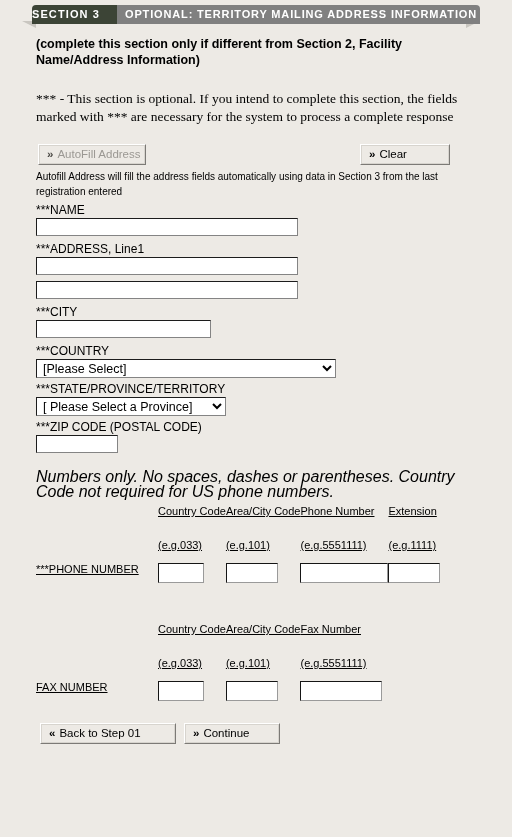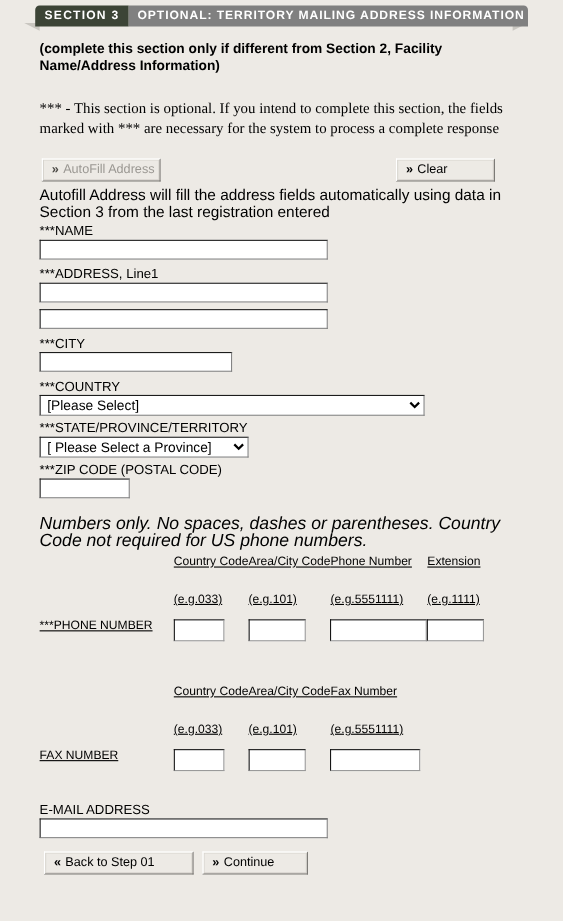--- a/index.html
+++ b/index.html
@@ -47,21 +47,20 @@
     top: 3px;
     width: 85px;
     height: 19px;
     background: #3c4436;
     border-top-left-radius: 4px;
     color: #ffffff;
     font-weight: bold;
     font-size: 11px;
     letter-spacing: 1.1px;
     line-height: 19px;
-    text-align: center;
     white-space: nowrap;
     overflow: hidden;
   }
   .tab-light {
     position: absolute;
     left: 117px;
     top: 3px;
     width: 363px;
     height: 19px;
     background: #808080;
@@ -138,21 +137,21 @@
     width: 108px;
   }
   #clear-btn {
     position: absolute;
     left: 324px;
     top: 0;
     width: 90px;
   }
 
   .autofill-desc {
-    font-size: 14px;
+    font-size: 10px;
     line-height: 14.5px;
     width: 452px;
     margin-top: 2px;
   }
 
   
   .fields {
     margin-top: 4px;
   }
   .flabel {
@@ -186,21 +185,21 @@
     font-size: 12.5px;
     height: 19px;
     background: #ffffff;
     border: 1px solid #848484;
     border-top-color: #1c1c1c;
     border-left-color: #1c1c1c;
     margin-bottom: 4px;
     padding: 0 0 0 2px;
     box-sizing: border-box;
   }
-  .w-country { width: 350px; }
+  .w-country { width: 300px; }
   .w-state   { width: 190px; }
 
   
   .phone-note {
     font-style: italic;
     font-size: 16px;
     line-height: 15px;
     width: 420px;
     margin-top: 16px;
   }
@@ -369,24 +368,20 @@
           <input class="small w-cc" type="text" value="" style=""></td>
         <td class="inprow">
           <input class="small w-ac" type="text" value="" style=""></td>
         <td class="inprow">
           <input class="small w-fx" type="text" value="" style=""></td>
       </tr>
     </tbody>
       </table>
   </div>
 
-  <div class="email-block">
-    <div class="flabel">E-MAIL ADDRESS</div>
-    <input class="txt w-email" type="text" value="" style="">
-  </div>
 
   <div class="footer">
     <div class="footer-row1">
       <button class="btn" id="back-btn"><span class="chev">«</span><span>Back to Step 01</span></button>
       <button class="btn" id="continue-btn"><span class="chev">»</span><span>Continue</span></button>
     </div>
 
   </div>
 
 </div>

